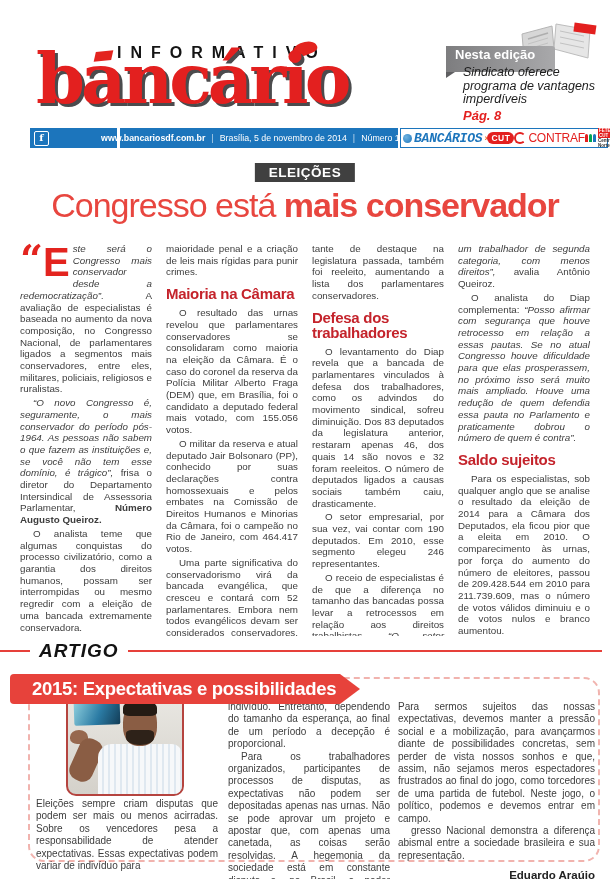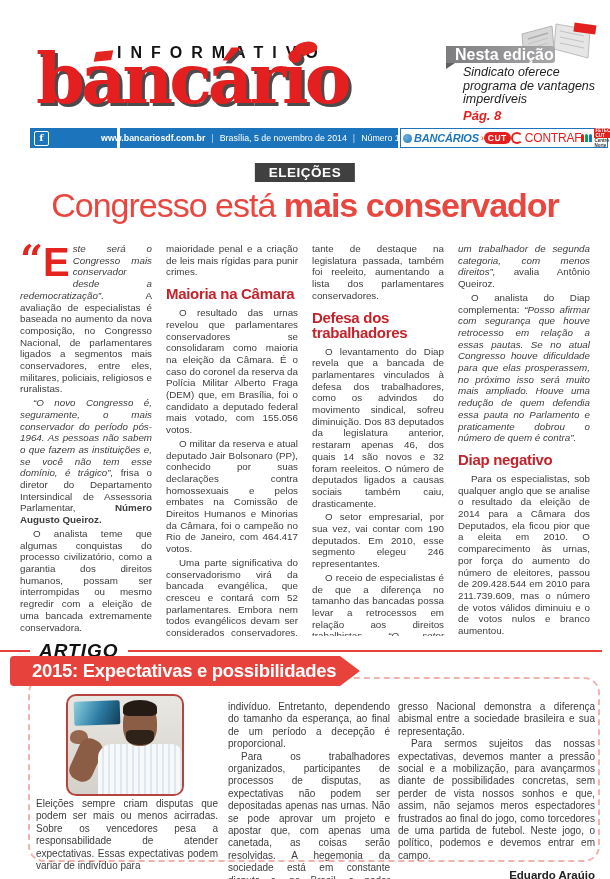--- a/index.html
+++ b/index.html
@@ -10,22 +10,22 @@
   .flag-mark{position:absolute;left:95px;top:51px;width:17px;height:10px;background:#e3241f;
              transform:skewX(-18deg) rotate(-6deg);}
   .kicker{position:absolute;left:117px;top:44px;font-size:16px;letter-spacing:9px;
           color:#141414;font-weight:600;}
   .accent-swoosh{position:absolute;left:293px;top:42px;width:24px;height:13px;background:#e3241f;
                  border-radius:60% 90% 40% 60%;transform:rotate(-22deg);}
   .mast-title{position:absolute;left:36px;top:40px;margin:0;font-family:"DejaVu Serif",serif;
               font-weight:bold;font-size:70px;line-height:78px;letter-spacing:-4px;color:#e3201f;
               text-shadow:3px 3px 0 #4b4b4d;}
   .news-icon{position:absolute;right:6px;top:18px;}
-  .nesta-ribbon{position:absolute;left:446px;top:46px;width:100px;height:17px;
-                background:linear-gradient(90deg,#7d7d7f,#a9a9ab);color:#fff;font-size:16px;
+  .nesta-ribbon{position:absolute;left:446px;top:46px;width:100px;height:26px;
+                background:linear-gradient(90deg,#7d7d7f,#a9a9ab);color:#fff;font-size:13px;
                 font-weight:700;line-height:17px;padding-left:9px;border-radius:0 3px 3px 0;}
   .nesta-ribbon::after{content:"";position:absolute;left:0;top:100%;
                 width:0;height:0;border-style:solid;border-width:0 0 6px 9px;
                 border-color:transparent transparent transparent #5f5f61;}
   .nesta-text{position:absolute;left:463px;top:66px;width:142px;font-style:italic;
               font-size:12.5px;line-height:13.5px;color:#1d1d1d;font-weight:400;}
   .pag-ref{position:absolute;left:463px;top:108px;font-style:italic;font-weight:800;
            font-size:13px;color:#e3201f;}
 
   
@@ -38,21 +38,21 @@
   .bar-main{position:absolute;left:120px;top:128px;width:278px;height:20px;background:#1c75bc;
             display:flex;align-items:center;justify-content:center;gap:6px;color:#fff;
             font-size:8.8px;white-space:nowrap;}
   .bar-main .site{font-weight:800;}
   .bar-main .sep{opacity:.7;font-weight:300;}
   .logo-strip{position:absolute;left:400px;top:128px;width:208px;height:20px;background:#fff;
               border:1px solid #1c75bc;box-sizing:border-box;display:flex;align-items:center;
               justify-content:space-evenly;padding:0 2px;}
   .lg-banc{display:flex;align-items:center;gap:2px;}
   .lg-banc .globe{width:9px;height:9px;border-radius:50%;background:radial-gradient(circle at 35% 35%,#6fb3e0,#1c75bc);}
-  .lg-banc .txt{font-size:11px;font-weight:800;font-style:italic;color:#1c75bc;letter-spacing:-0.2px;}
+  .lg-banc .txt{font-size:13px;font-weight:800;font-style:italic;color:#1c75bc;letter-spacing:-0.2px;font-family:Liberation Mono, monospace;}
   .lg-banc .chev{color:#f26522;font-weight:900;font-size:9px;line-height:9px;}
   .lg-cut{background:#e3201f;color:#fff;font-weight:900;font-size:8.5px;padding:1px 4px;
           border-radius:6px;letter-spacing:0.5px;}
   .lg-contraf{display:flex;align-items:center;gap:2px;}
   .lg-contraf .c-ring{width:8px;height:8px;border:2px solid #e3201f;border-radius:50%;
           border-right-color:transparent;}
   .lg-contraf .txt{font-size:12px;font-weight:400;color:#e3201f;letter-spacing:-0.2px;}
   .lg-fetec{display:flex;align-items:center;gap:2px;}
   .lg-fetec .ppl{display:flex;gap:1px;align-items:flex-end;}
   .lg-fetec .p1,.lg-fetec .p2,.lg-fetec .p3{width:3px;height:8px;border-radius:2px 2px 0 0;}
@@ -83,21 +83,21 @@
   .dropcap .dc{font-weight:800;font-size:40px;line-height:36px;}
 
   
   .artigo-rule{position:absolute;left:0;top:641px;width:602px;display:flex;align-items:center;gap:9px;}
   .artigo-rule .ln{height:2px;background:#e6403a;}
   .artigo-rule .ln.left{width:30px;}
   .artigo-rule .ln.right{flex:1;}
   .artigo-rule .label{font-size:19px;font-weight:900;font-style:italic;color:#121212;
                       letter-spacing:1px;line-height:19px;}
 
-  .banner{position:absolute;left:10px;top:656px;width:330px;height:30px;background:#e7423b;
+  .banner{position:absolute;left:10px;top:674px;width:330px;height:30px;background:#e7423b;
           border-radius:4px 0 0 4px;color:#fff;font-weight:800;font-size:18.5px;line-height:30px;
           padding-left:22px;box-sizing:border-box;letter-spacing:-0.3px;z-index:3;}
   .banner::after{content:"";position:absolute;left:100%;top:0;width:0;height:0;
           border-style:solid;border-width:15px 0 15px 20px;
           border-color:transparent transparent transparent #e7423b;}
 
   .art-box{position:absolute;left:28px;top:677px;width:572px;height:185px;
            border:2px dashed #f1b3ae;border-radius:16px;box-sizing:border-box;z-index:1;}
 
   .photo{position:absolute;left:66px;top:694px;width:114px;height:98px;border:2px solid #b5443f;
@@ -220,21 +220,21 @@
     <div class="col">
       <p class="noindent">tante de destaque na legislatura passada, também foi reeleito, aumentando a lista dos parlamentares conservadores.</p>
       <h3 class="subhead">Defesa dos trabalhadores</h3>
       <p>O levantamento do Diap revela que a bancada de parlamentares vinculados à defesa dos trabalhadores, como os advindos do movimento sindical, sofreu diminuição. Dos 83 deputados da legislatura anterior, restaram apenas 46, dos quais 14 são novos e 32 foram reeleitos. O número de deputados ligados a causas sociais também caiu, drasticamente.</p>
       <p>O setor empresarial, por sua vez, vai contar com 190 deputados. Em 2010, esse segmento elegeu 246 representantes.</p>
       <p><span>O receio de especialistas é de que a diferença no tamanho das bancadas possa levar a retrocessos em relação aos direitos trabalhistas. </span><i>“O setor empresarial pode fortalecer a defesa da regulamentação da terceirização em bases precarizantes, da substituição do legislado pelo negociado, permitindo que os sindicatos possam negociar redução de direitos, e do projeto do chamado Simples Trabalhista, que pode criar</i></p>
     </div>
     <div class="col">
       <p class="noindent"><i>um trabalhador de segunda categoria, com menos direitos”,</i><span> avalia Antônio Queiroz.</span></p>
       <p><span>O analista do Diap complementa: </span><i>“Posso afirmar com segurança que houve retrocesso em relação a essas pautas. Se no atual Congresso houve dificuldade para que elas prosperassem, no próximo isso será muito mais ampliado. Houve uma redução de quem defendia essa pauta no Parlamento e praticamente dobrou o número de quem é contra”.</i></p>
-      <h3 class="subhead">Diap negativo</h3>
+      <h3 class="subhead">Saldo sujeitos</h3>
       <p>Para os especialistas, sob qualquer anglo que se analise o resultado da eleição de 2014 para a Câmara dos Deputados, ela ficou pior que a eleita em 2010. O comparecimento às urnas, por força do aumento do número de eleitores, passou de 209.428.544 em 2010 para 211.739.609, mas o número de votos válidos diminuiu e o de votos nulos e branco aumentou.</p>
 
     </div>
   </div>
 
   <div class="artigo-rule">
     <span class="ln left"></span>
     <span class="label">ARTIGO</span>
     <span class="ln right"></span>
   </div>
@@ -255,21 +255,21 @@
   </div>
 
   <div class="art-caption">Eleições sempre criam disputas que podem ser mais ou menos acirradas. Sobre os vencedores pesa a responsabilidade de atender expectativas. Essas expectativas podem variar de indivíduo para</div>
 
   <div class="art-col mid">
     <p>indivíduo. Entretanto, dependendo do tamanho da esperança, ao final de um período a decepção é proporcional.</p>
     <p>Para os trabalhadores organizados, participantes de processos de disputas, as expectativas não podem ser depositadas apenas nas urnas. Não se pode aprovar um projeto e apostar que, com apenas uma canetada, as coisas serão resolvidas. A hegemonia da sociedade está em constante disputa e, no Brasil, o poder econômico ainda detém o poder político, por pessoas interpostas, apesar destas serem eleitas democraticamente. A configuração socioeconômica do Con-</p>
   </div>
 
   <div class="art-col right">
+    <p>Para sermos sujeitos das nossas expectativas, devemos manter a pressão social e a mobilização, para avançarmos diante de possibilidades concretas, sem perder de vista nossos sonhos e que, assim, não sejamos meros espectadores frustrados ao final do jogo, como torcedores de uma partida de futebol. Neste jogo, o político, podemos e devemos entrar em campo.</p>
     <p>gresso Nacional demonstra a diferença abismal entre a sociedade brasileira e sua representação.</p>
-    <p>Para sermos sujeitos das nossas expectativas, devemos manter a pressão social e a mobilização, para avançarmos diante de possibilidades concretas, sem perder de vista nossos sonhos e que, assim, não sejamos meros espectadores frustrados ao final do jogo, como torcedores de uma partida de futebol. Neste jogo, o político, podemos e devemos entrar em campo.</p>
     <div class="signature">
       <div class="name">Eduardo Araújo</div>
 
     </div>
   </div>
 
 </div>
 
 </body></html>

